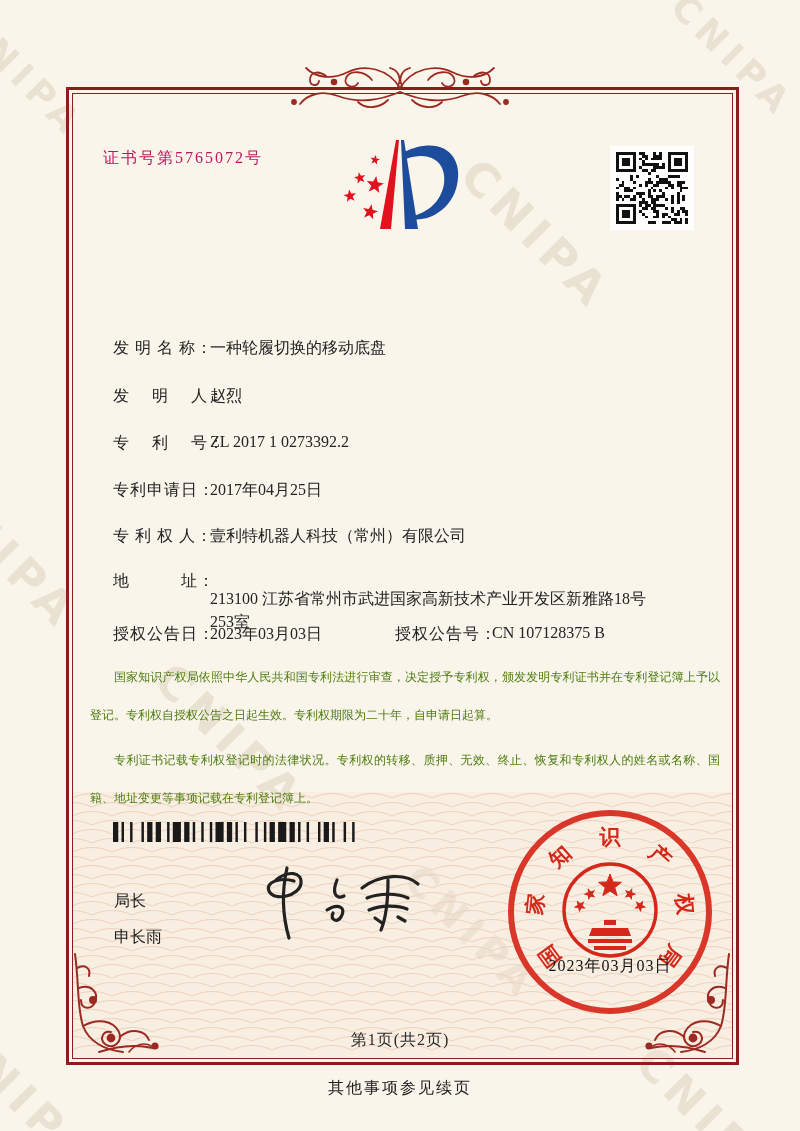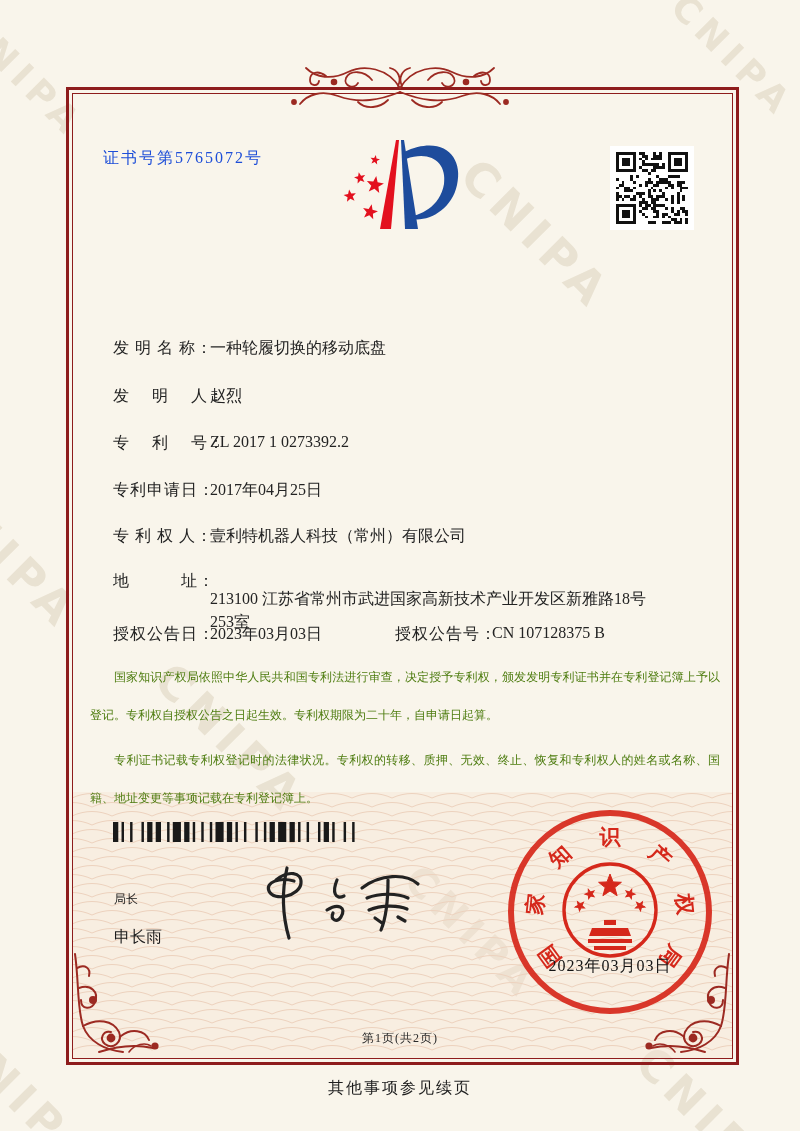--- a/index.html
+++ b/index.html
@@ -6,42 +6,42 @@
   .page{position:relative;width:800px;height:1131px;background:#F9F5EB;overflow:hidden;
         font-family:"Liberation Serif","DejaVu Serif",serif;color:#232323;}
   .wm{position:absolute;font-family:"DejaVu Sans","Liberation Sans",sans-serif;font-weight:700;
       color:rgba(172,150,112,0.20);letter-spacing:7px;transform:rotate(45deg);transform-origin:left top;
       white-space:nowrap;z-index:1;user-select:none;}
   .waveband{position:absolute;left:72px;top:792px;width:660px;height:266px;z-index:1;}
   .frame{position:absolute;left:66px;top:87px;width:667px;height:972px;border:3px solid #8E1C1C;z-index:2;}
   .frame-inner{position:absolute;inset:3px;border:1px solid #8E1C1C;}
   .orn{position:absolute;z-index:3;}
   .content{position:absolute;z-index:4;}
-  .cert-no{left:103px;top:148px;font-size:16px;letter-spacing:2px;color:#1d4ed8;}
+  .cert-no{left:103px;top:148px;font-size:16px;letter-spacing:2px;color:#be185d;}
   .title{left:0;top:238px;width:100%;text-align:center;font-size:35px;font-weight:700;
          letter-spacing:13px;text-indent:13px;color:#101010;}
   .field-row{left:113px;font-size:16px;height:22px;}
   .field-row .lbl{position:absolute;left:0;top:0;white-space:nowrap;letter-spacing:1px;}
   .field-row .val{position:absolute;left:97px;top:0;white-space:nowrap;}
   .field-row .val.wrap{white-space:normal;width:458px;line-height:23px;margin-top:16px;}
   .field-row .lbl2{position:absolute;left:282px;top:0;white-space:nowrap;letter-spacing:1px;}
   .field-row .val2{position:absolute;left:379px;top:0;white-space:nowrap;}
   .paras{left:90px;top:658px;width:630px;font-size:12px;line-height:38px;text-align:justify;color:#4d7c0f;}
   .paras p{margin:0 0 7px 0;text-indent:2em;}
   .barcode{left:113px;top:822px;width:242px;height:20px;}
-  .signer-title{left:114px;top:891px;font-size:12px;font-family:"Liberation Sans","DejaVu Sans",sans-serif;color:#1b1b1b;}
+  .signer-title{left:114px;top:891px;font-size:16px;font-family:"Liberation Sans","DejaVu Sans",sans-serif;color:#1b1b1b;}
   .signer-name{left:114px;top:927px;font-size:16px;font-family:"Liberation Sans","DejaVu Sans",sans-serif;color:#1b1b1b;}
   .sig{left:242px;top:860px;}
   .seal{left:508px;top:810px;width:204px;height:204px;z-index:5;}
   .seal-ring{position:absolute;inset:0;border:6px solid rgba(214,41,28,0.93);border-radius:50%;}
   .seal-chars span{position:absolute;left:50%;top:50%;font-size:21px;font-weight:700;color:#D5281B;
                    font-family:"Liberation Serif",serif;}
   .seal-date{position:absolute;left:0;width:100%;top:146px;text-align:center;font-size:16px;
              color:#141414;letter-spacing:1px;}
-  .page-footer{left:0;top:1030px;width:100%;text-align:center;font-size:12px;letter-spacing:1px;color:#2a2a2a;}
+  .page-footer{left:0;top:1030px;width:100%;text-align:center;font-size:16px;letter-spacing:1px;color:#2a2a2a;}
   .cont-note{left:0;top:1070px;width:100%;text-align:center;font-size:16px;letter-spacing:2px;color:#1e1e1e;margin-top:8px;}
   .qr{left:610px;top:146px;}
   .logo{left:338px;top:128px;}
 </style>
 </head>
 <body>
 
 <div class="page">
 
   <div id="watermarks">

